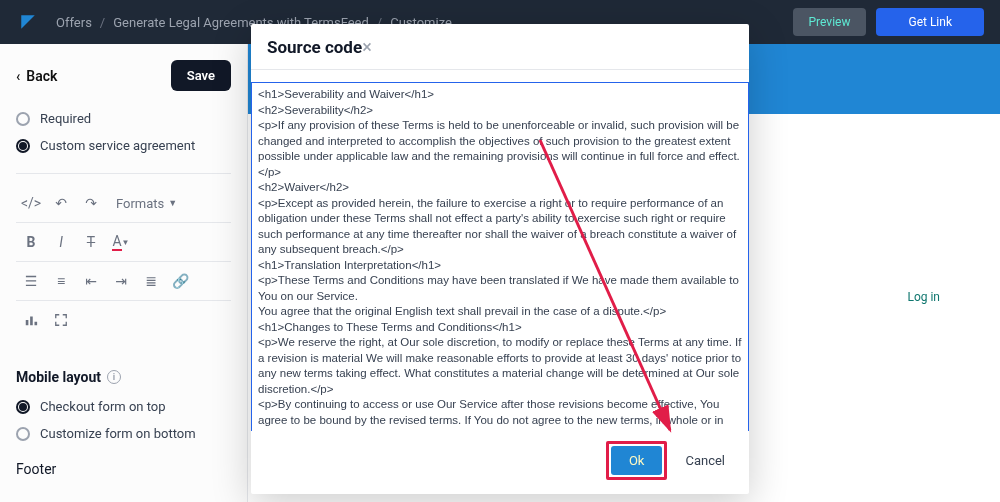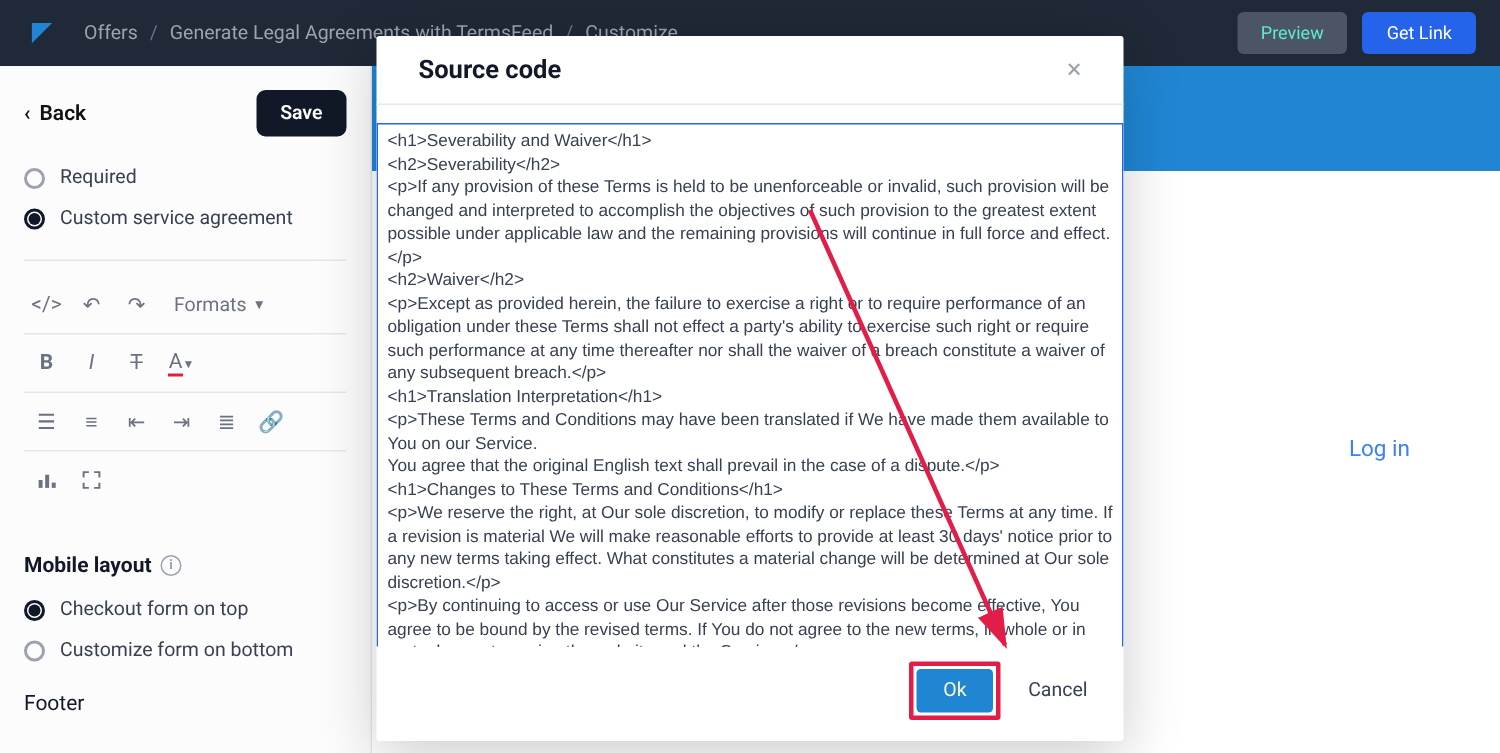--- a/index.html
+++ b/index.html
@@ -5,44 +5,44 @@
 *{margin:0;padding:0;box-sizing:border-box;font-family:-apple-system,BlinkMacSystemFont,"Segoe UI",Roboto,Arial,sans-serif}
 body{background:#fff;width:1000px;height:502px;overflow:hidden;position:relative}
 .topbar{background:#1f2937;height:44px;display:flex;align-items:center;padding:0 16px;justify-content:space-between}
 .topbar-left{display:flex;align-items:center;gap:16px}
 .logo{width:24px;height:24px;display:flex;align-items:center;justify-content:center}
 .breadcrumb{color:#9ca3af;font-size:13px;display:flex;gap:8px}
 .breadcrumb span{color:#9ca3af}
 .breadcrumb .sep{color:#6b7280}
 .topbar-right{display:flex;gap:10px}
 .btn-preview{background:#4b5563;color:#5eead4;border:none;padding:7px 16px;border-radius:4px;font-size:12px;cursor:pointer}
-.btn-getlink{background:#2563eb;color:#fff;border:none;padding:7px 16px;border-radius:4px;font-size:12px;cursor:pointer}
+.btn-getlink{background:#2563eb;color:#fff;border:none;padding:7px 32px;border-radius:4px;font-size:12px;cursor:pointer}
 .main{display:flex;height:calc(100% - 44px);position:relative}
 .sidebar{width:248px;background:#fcfcfc;padding:16px;border-right:1px solid #e5e7eb}
 .back-row{display:flex;align-items:center;justify-content:space-between;margin-bottom:20px}
 .back-btn{display:flex;align-items:center;gap:6px;color:#111;font-size:14px;font-weight:600;cursor:pointer}
 .save-btn{background:#111827;color:#fff;border:none;padding:8px 16px;border-radius:6px;font-size:13px;font-weight:600;cursor:pointer}
 .radio-group{margin-bottom:20px}
 .radio-row{display:flex;align-items:center;gap:10px;margin-bottom:12px;font-size:13px;color:#374151;cursor:pointer}
 .radio{width:14px;height:14px;border-radius:50%;border:2px solid #9ca3af;display:flex;align-items:center;justify-content:center}
 .radio.checked{border-color:#111827}
 .radio.checked::after{content:"";width:8px;height:8px;border-radius:50%;background:#111827}
 .divider{height:1px;background:#e5e7eb;margin-bottom:10px}
 .tb-btn{width:30px;height:30px;display:flex;align-items:center;justify-content:center;color:#6b7280;cursor:pointer;border-radius:2px;font-size:14px}
 .formats-btn{padding:0 10px;height:30px;display:flex;align-items:center;gap:4px;color:#6b7280;font-size:13px;cursor:pointer}
 .toolbar-row{display:flex;gap:0;border-bottom:1px solid #e5e7eb;padding:4px 0;flex-wrap:wrap}
 .section-title{font-size:14px;font-weight:700;color:#111827;margin-top:30px;margin-bottom:14px;display:flex;align-items:center;gap:6px}
 .info-icon{width:14px;height:14px;border:1px solid #9ca3af;border-radius:50%;display:inline-flex;align-items:center;justify-content:center;font-size:9px;color:#9ca3af}
 .footer-label{font-size:14px;color:#111827;margin-top:20px}
 .content-area{flex:1;background:#fff;position:relative}
 .content-area .blue-header{position:absolute;top:0;left:0;right:0;height:70px;background:#2086d4}
-.login-link{position:absolute;top:246px;right:60px;color:#3b82f6;font-size:15px;cursor:pointer}
+.login-link{position:absolute;top:246px;right:60px;color:#0f766e;font-size:12px;cursor:pointer}
 .overlay{position:absolute;top:0;left:0;right:0;bottom:0;display:flex;justify-content:center;z-index:10}
 .modal{background:#fff;width:498px;margin-top:24px;box-shadow:0 10px 40px rgba(0,0,0,.2);border-radius:2px;display:flex;flex-direction:column;max-height:470px}
-.modal-header{display:flex;align-items:center;justify-content:space-between;padding:12px 28px;border-bottom:1px solid #e5e7eb}
+.modal-header{display:flex;align-items:center;padding:12px 16px;border-bottom:1px solid #e5e7eb}
 .modal-title{font-size:17px;font-weight:700;color:#111827}
 .close-x{color:#9ca3af;font-size:18px;cursor:pointer;background:none;border:none}
 .modal-body{padding:12px 0;overflow:hidden;flex:1}
 .source-textarea{width:100%;height:352px;border:1px solid #2563eb;padding:4px 6px;font-family:Arial,sans-serif;font-size:11.5px;color:#374151;line-height:1.35;resize:none;overflow-y:scroll}
 .modal-footer{display:flex;justify-content:flex-end;gap:10px;padding:10px 16px 14px;align-items:center}
 .ok-btn{background:#2086d4;color:#fef9c3;border:none;padding:7px 18px;border-radius:3px;font-size:13px;cursor:pointer}
 .ok-highlight{border:3px solid #e11d48;padding:2px;border-radius:2px}
 .cancel-btn{background:none;border:none;color:#374151;font-size:13px;cursor:pointer;padding:7px 8px}
 .arrow{position:absolute;z-index:20;top:130px;left:530px;pointer-events:none}
 </style>

